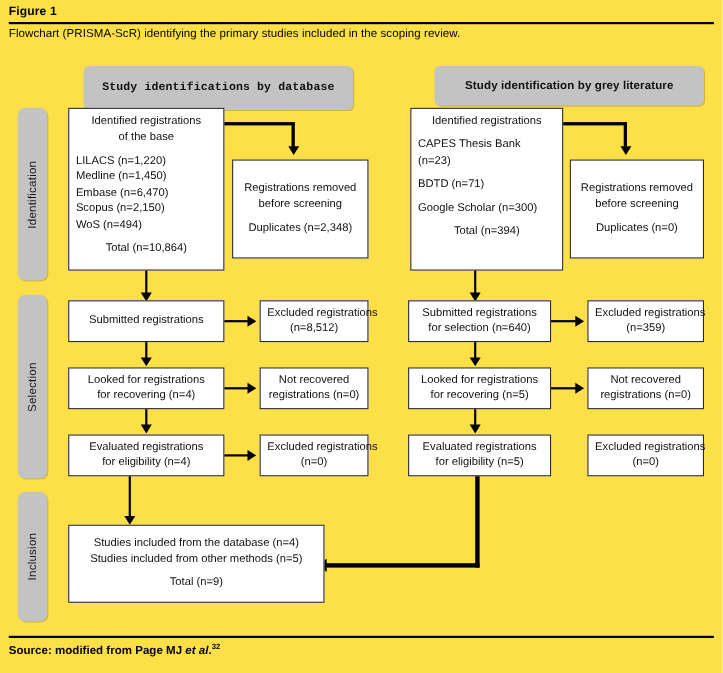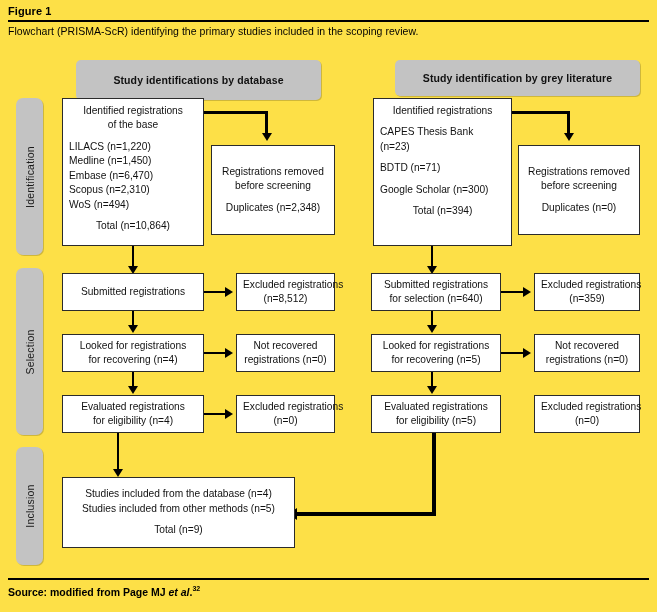--- a/index.html
+++ b/index.html
@@ -133,41 +133,41 @@
 </style>
 </head>
 <body>
 
 <div id="page">
 
   <div class="fig-label">Figure 1</div>
   <div class="rule top"></div>
   <div class="fig-caption">Flowchart (PRISMA-ScR) identifying the primary studies included in the scoping review.</div>
 
-  <div class="hdr" style="left:76px;  top:60px; width:245px; height:40px;">Study identifications by database</div>
+  <div class="hdr" style="left:76px;  top:60px; width:245px; height:40px;font-family:Liberation Mono, monospace;">Study identifications by database</div>
   <div class="hdr" style="left:395px; top:60px; width:245px; height:36px;">Study identification by grey literature</div>
 
   <div class="phase" style="left:16px; top:98px; width:27px; height:157px;">
     <span>Identification</span>
   </div>
   <div class="phase" style="left:16px; top:268px; width:27px; height:167px;">
     <span>Selection</span>
   </div>
   <div class="phase" style="left:16px; top:447px; width:27px; height:118px;">
     <span>Inclusion</span>
   </div>
 
   <div class="box" style="left:62px; top:98px; width:142px; height:148px;">
     <div class="ln" style="text-align:center;">Identified registrations</div>
     <div class="ln" style="text-align:center;">of the base</div>
     <span class="sp"></span>
     <div class="ln">LILACS (n=1,220)</div>
     <div class="ln">Medline (n=1,450)</div>
     <div class="ln">Embase (n=6,470)</div>
-    <div class="ln">Scopus (n=2,310)</div>
+    <div class="ln">Scopus (n=2,150)</div>
     <div class="ln">WoS (n=494)</div>
     <span class="sp"></span>
     <div class="ln" style="text-align:center;">Total (n=10,864)</div>
   </div>
 
   <div class="ln-h" style="left:204px; top:111px; width:64px; height:2.6px;"></div>
   <div class="ln-v" style="left:265.4px; top:111px; width:2.6px; height:23px;"></div>
   <div class="arrow-d" style="left:261.7px; top:133px;"></div>
 
   <div class="box center vcenter" style="left:211px; top:145px; width:124px; height:90px;">

